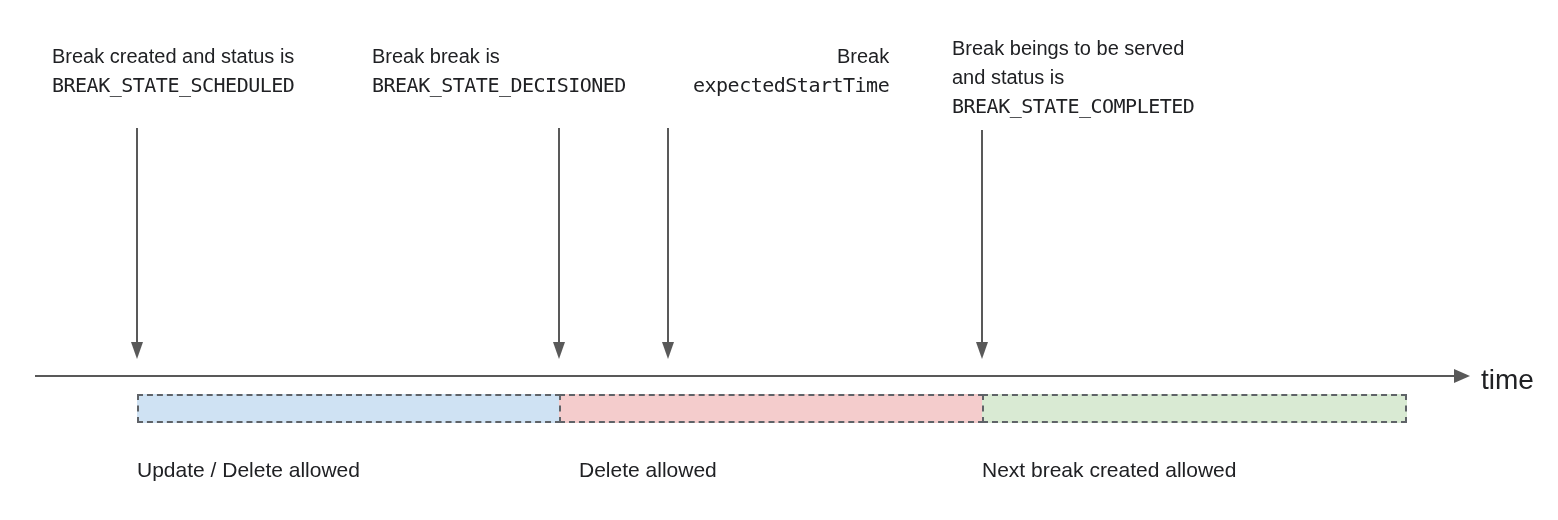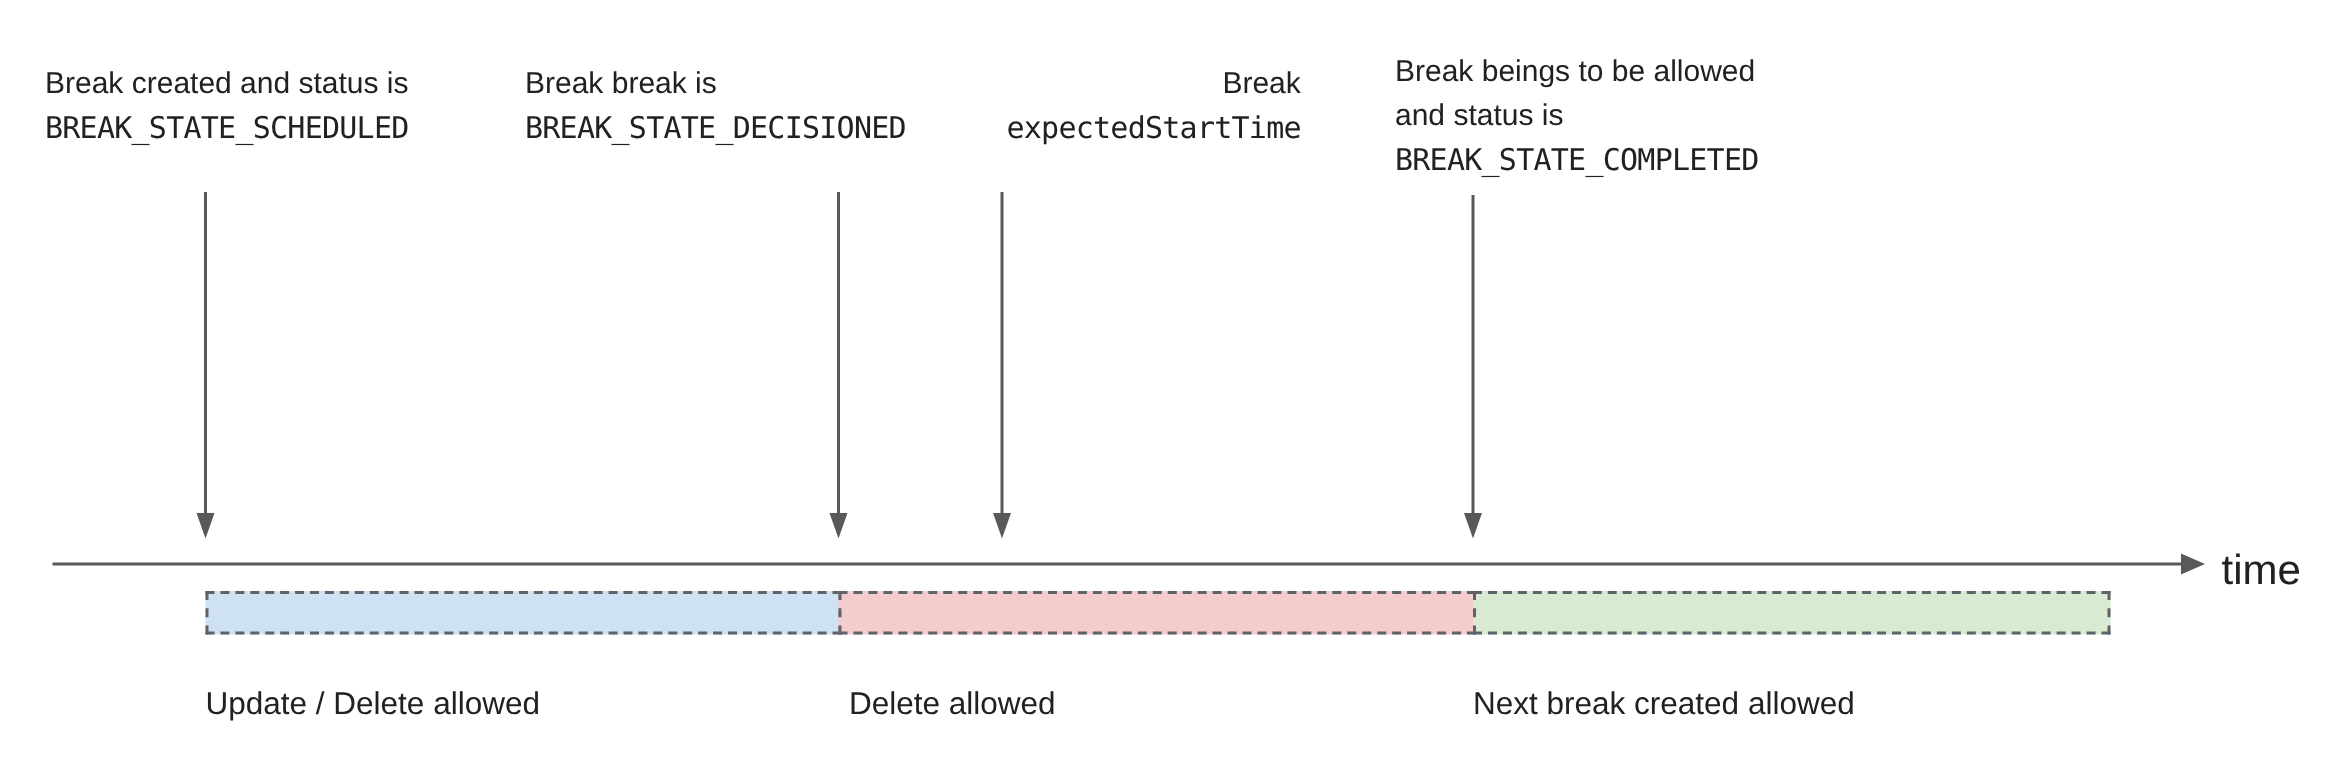--- a/index.html
+++ b/index.html
@@ -4,21 +4,21 @@
 <style>
   html,body{margin:0;padding:0;background:#ffffff;}
   #canvas{
     position:relative;
     width:1558px;height:520px;
     background:#ffffff;
     font-family:"Liberation Sans",sans-serif;
     color:#202124;
     overflow:hidden;
   }
-  .annotation{position:absolute;font-size:20px;line-height:29px;white-space:nowrap;}
+  .annotation{position:absolute;font-size:20px;line-height:29px;white-space:nowrap;margin-left:22px;}
   .mono{font-family:"DejaVu Sans Mono","Liberation Mono",monospace;font-size:20px;letter-spacing:-0.5px;}
   .arrow-line{position:absolute;width:2px;background:#595959;}
   .arrow-head-down{
     position:absolute;width:0;height:0;
     border-left:6px solid transparent;
     border-right:6px solid transparent;
     border-top:17px solid #595959;
   }
   .timeline-line{position:absolute;height:2px;background:#595959;}
   .timeline-head{
@@ -49,21 +49,21 @@
     <div>Break break is</div>
     <div class="mono">BREAK_STATE_DECISIONED</div>
   </div>
 
   <div class="annotation" style="left:671px;top:42px;text-align:right;">
     <div>Break</div>
     <div class="mono">expectedStartTime</div>
   </div>
 
   <div class="annotation" style="left:930px;top:34px;">
-    <div>Break beings to be allowed</div>
+    <div>Break beings to be served</div>
     <div>and status is</div>
     <div class="mono">BREAK_STATE_COMPLETED</div>
   </div>
 
   <div class="arrow-line" style="left:136px;top:128px;height:214px;"></div>
   <div class="arrow-head-down" style="left:131px;top:342px;"></div>
 
   <div class="arrow-line" style="left:558px;top:128px;height:214px;"></div>
   <div class="arrow-head-down" style="left:553px;top:342px;"></div>
 
@@ -75,16 +75,16 @@
 
   <div class="timeline-line" style="left:35px;top:375px;width:1420px;"></div>
   <div class="timeline-head" style="left:1454px;top:369px;"></div>
   <div class="time-label" style="left:1481px;top:364px;">time</div>
 
   <div class="segment" style="left: 137px; width: 424px; background-color: rgb(207, 226, 243);"></div>
   <div class="segment" style="left: 559px; width: 425px; background-color: rgb(244, 204, 204);"></div>
   <div class="segment" style="left: 982px; width: 425px; background-color: rgb(217, 234, 211);"></div>
 
   <div class="segment-label" style="left:137px;width:424px;">Update / Delete allowed</div>
-  <div class="segment-label" style="left:566px;width:425px;">Delete allowed</div>
+  <div class="segment-label" style="left:579px;width:425px;">Delete allowed</div>
   <div class="segment-label" style="left:982px;width:425px;">Next break created allowed</div>
 
 </div>
 
 </body></html>

